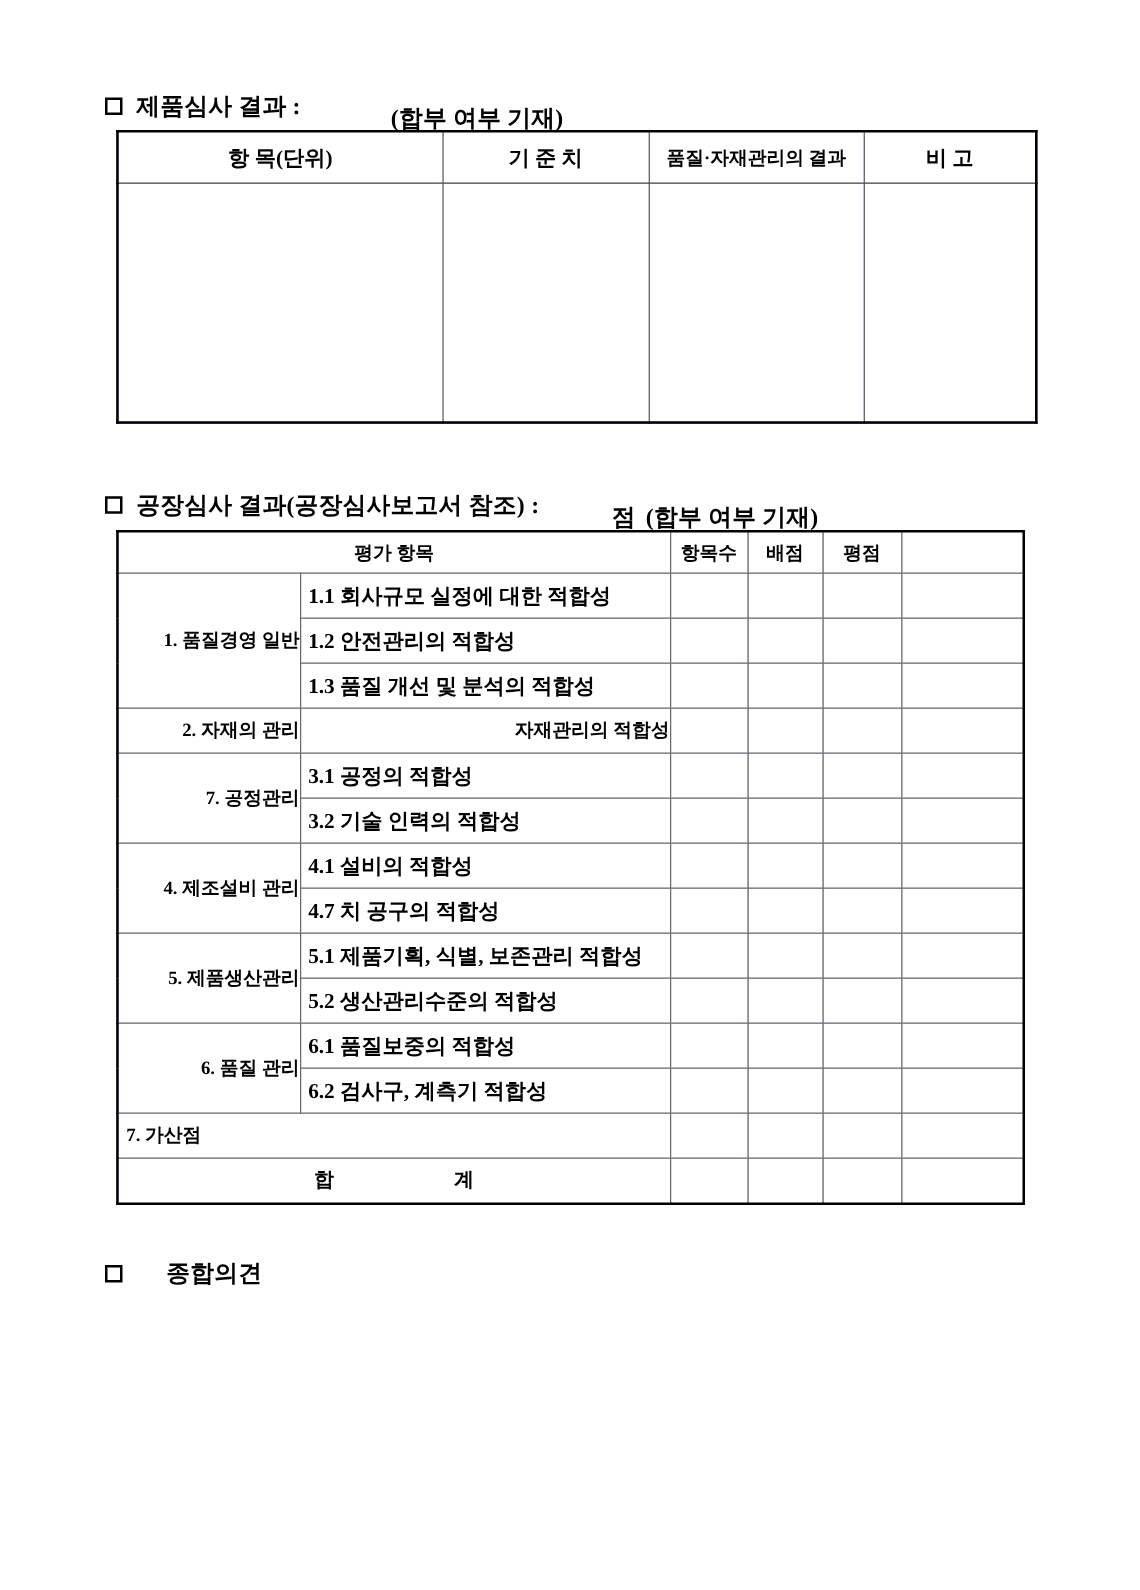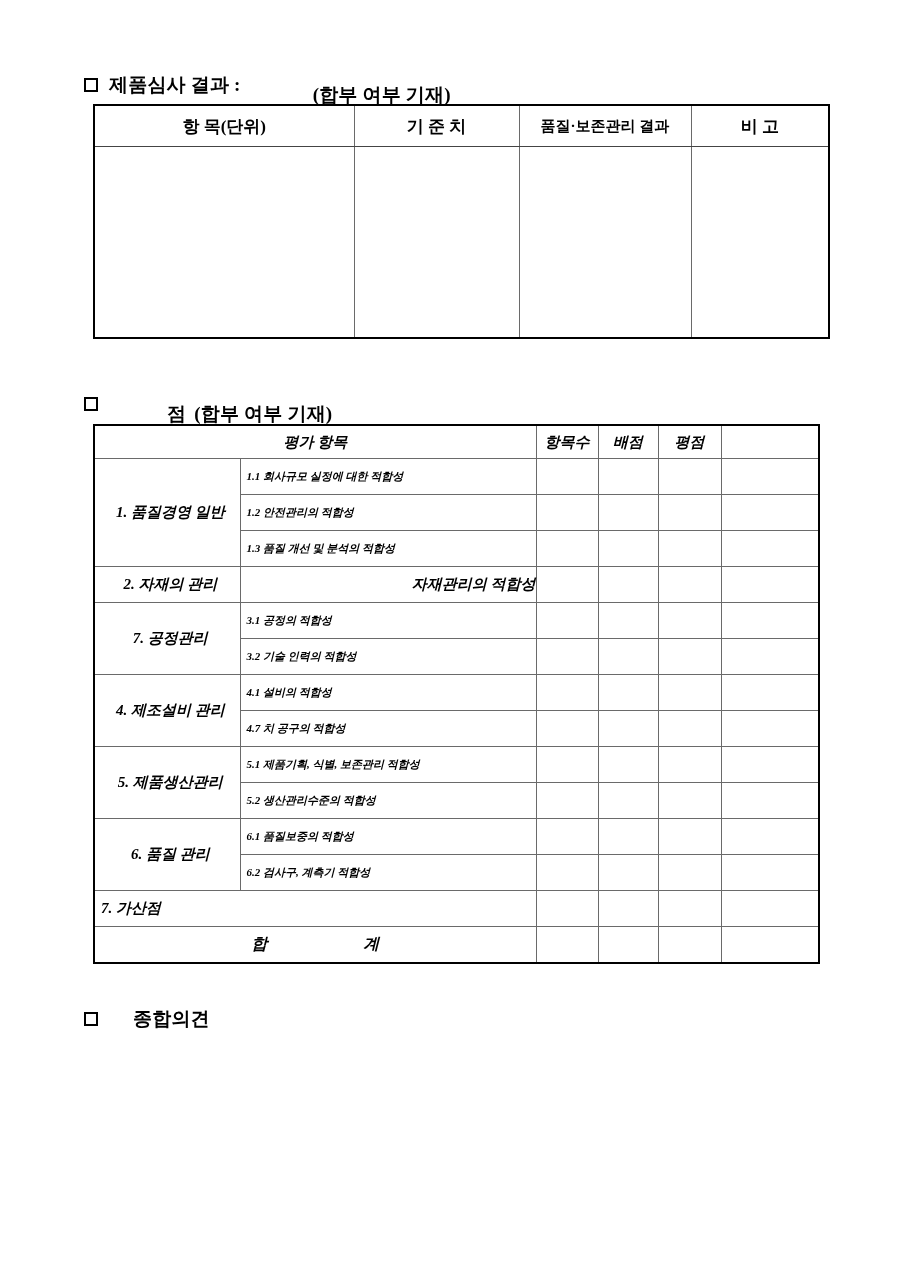--- a/index.html
+++ b/index.html
@@ -90,40 +90,39 @@
   #table-product th.hdr-quality { font-size: 15px; }
   #table-product td.body-cell {
     height: 190px;
   }
 
   
   #table-factory {
     left: 93px;
     top: 424px;
     width: 725px;
-    font-style: italic;
   }
   #table-factory td {
     height: 35px;
     font-size: 15px;
   }
   #table-factory td.hdr {
     text-align: center;
     height: 32px;
     font-size: 15px;
   }
   #table-factory td.cat {
-    text-align: center;
+    text-align: right;
     padding-left: 6px;
     font-size: 15px;
   }
   #table-factory td.item {
     text-align: left;
     padding-left: 6px;
-    font-size: 11px;
+    font-size: 17px;
   }
   #table-factory td.item-indent {
     text-align: right;
     padding-left: 26px;
   }
   #table-factory td.fill { }
   #table-factory td.total {
     text-align: center;
     font-size: 16px;
   }
@@ -151,36 +150,37 @@
     <colgroup>
       <col style="width:260px">
       <col style="width:165px">
       <col style="width:172px">
       <col style="width:138px">
     </colgroup>
     <thead>
       <tr>
         <th>항    목(단위)</th>
         <th>기 준 치</th>
-        <th class="hdr-quality">품질·보존관리 결과</th>
+        <th class="hdr-quality">품질·자재관리의 결과</th>
         <th>비 고</th>
       </tr>
     </thead>
     <tbody>
       <tr>
         <td class="body-cell"></td>
         <td class="body-cell"></td>
         <td class="body-cell"></td>
         <td class="body-cell"></td>
       </tr>
     </tbody>
   </table>
 
   <div class="heading" id="heading-factory">
     <span class="checkbox-glyph"></span>
+    <span class="heading-text">공장심사 결과(공장심사보고서 참조) :</span>
     <span class="gap-md"></span>
     <span class="heading-suffix">점</span>
     <span style="display:inline-block;width:8px"></span>
     <span class="heading-suffix">(합부 여부 기재)</span>
   </div>
 
   <table class="doc-table" id="table-factory">
     <colgroup>
       <col style="width:146px">
       <col style="width:296px">

